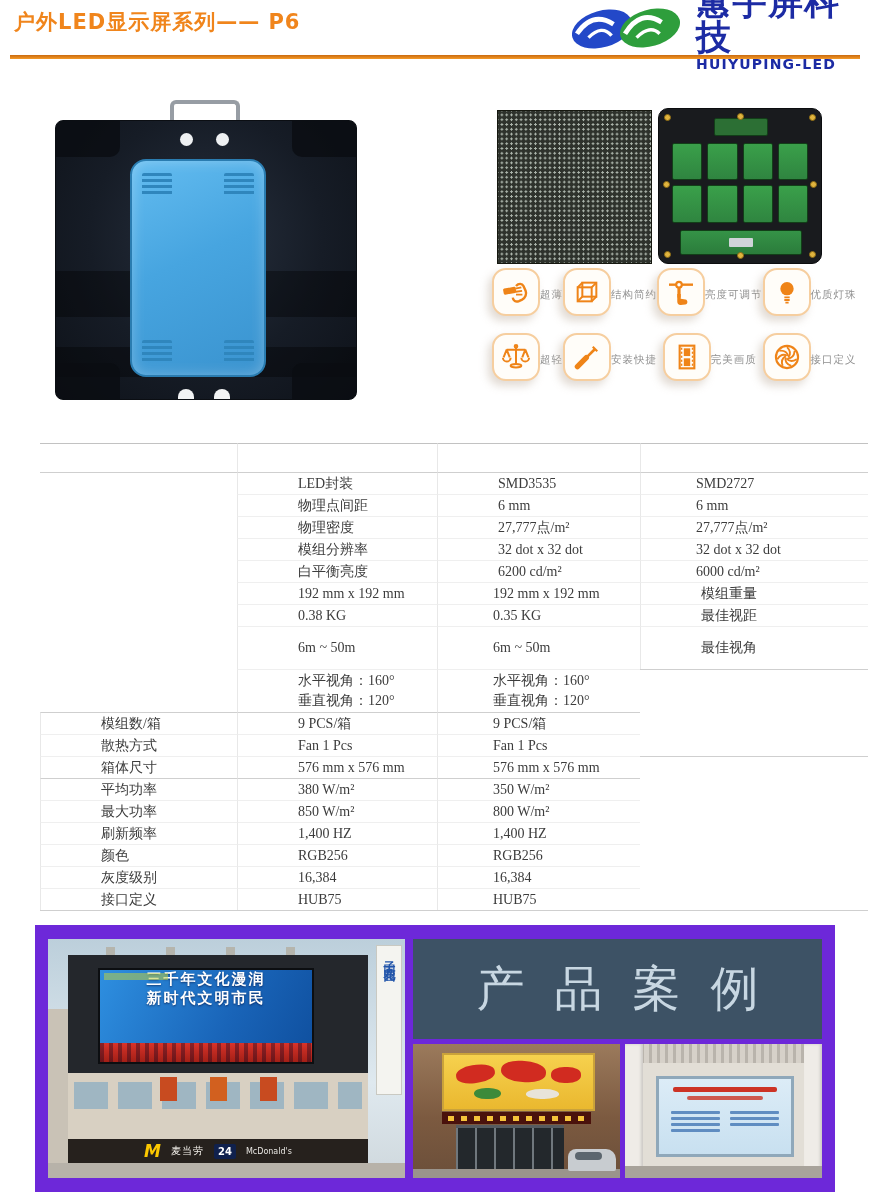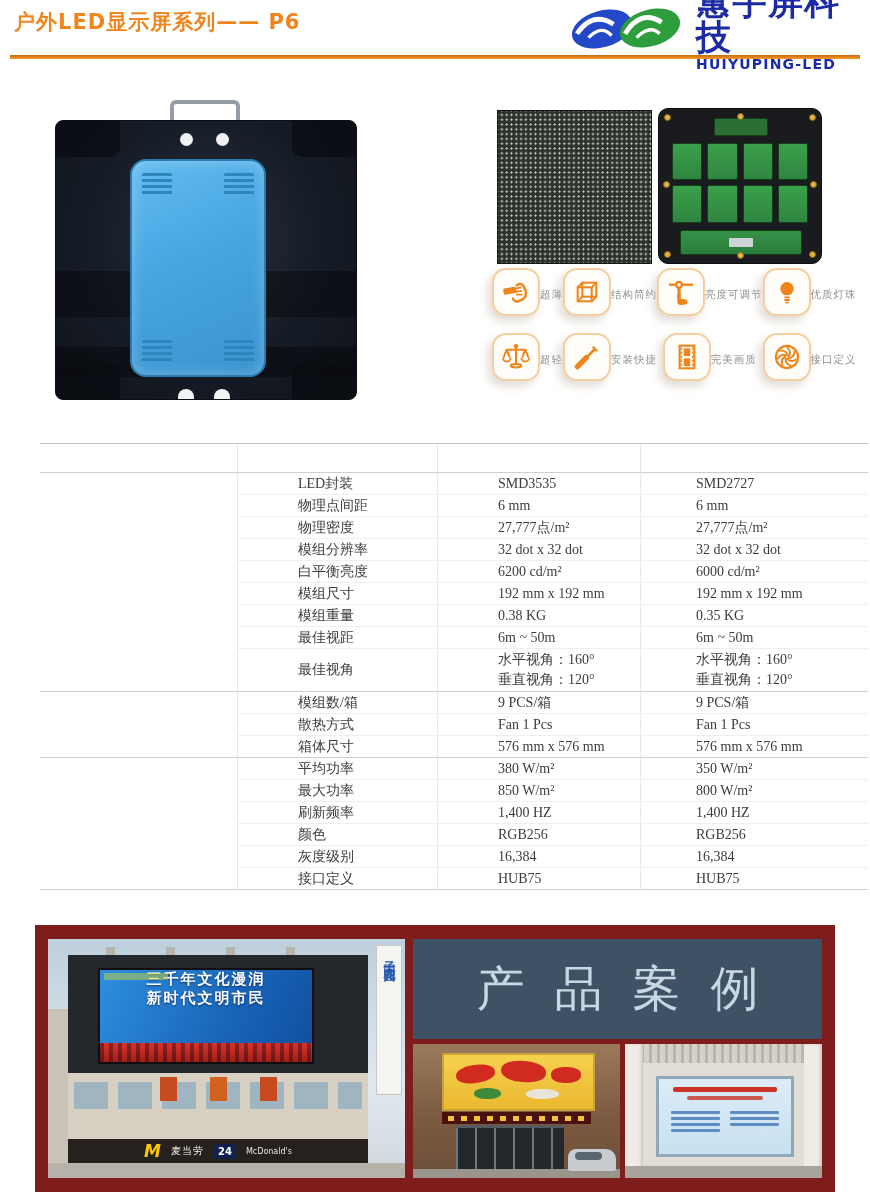--- a/index.html
+++ b/index.html
@@ -68,21 +68,21 @@
   .lab{padding-left:60px;border-left:1px solid #e8e8e8;}
   .v1{padding-left:60px;border-left:1px solid #e8e8e8;}
   .v2{padding-left:55px;border-left:1px solid #e8e8e8;}
   .cat{justify-content:center;font-size:17px;color:#2b2b2b;font-weight:500;border-top:1px solid #cfcfcf;}
   .sec-start{border-top:1px solid #cfcfcf;}
   .th{min-height:29px;border-top:1px solid #c2c2c2;}
   .th-cat{justify-content:center;font-size:17px;font-weight:bold;color:#1a1a1a;}
   .th-orange span{color:#f7941d;font-weight:bold;font-size:15px;}
 
   
-  .cases{position:absolute;left:35px;top:925px;width:800px;height:267px;background:#7f1d1d;
+  .cases{position:absolute;left:35px;top:925px;width:800px;height:267px;background:#6d28d9;
          padding:14px 13px;box-sizing:border-box;display:flex;gap:8px;}
   .case1{position:relative;width:357px;height:239px;overflow:hidden;flex:0 0 auto;
          background:linear-gradient(#bccfdb,#dfe9ef 60%,#cfd8dd);}
   .case-right{flex:1;display:flex;flex-direction:column;}
   .case-banner{height:100px;background:#3d5265;display:flex;align-items:center;justify-content:center;margin-bottom:5px;}
   .case-banner span{color:#c8d7e2;font-size:48px;font-weight:200;letter-spacing:30px;margin-right:-30px;white-space:nowrap;}
   .case-photos{display:flex;gap:5px;flex:1;}
   .case2{position:relative;flex:1.05;overflow:hidden;background:linear-gradient(180deg,#9b7a5c,#7c5a40 55%,#6b4f3a);}
   .case3{position:relative;flex:1;overflow:hidden;background:#e2ded6;}
 
@@ -366,23 +366,20 @@
         </div>
         <div class="cell lab">
           <span>白平衡亮度</span>
         </div>
         <div class="cell v1">
           <span>6200 cd/m²</span>
         </div>
         <div class="cell v2">
           <span>6000 cd/m²</span>
         </div>
-        <div class="cell lab">
-          <span>模组尺寸</span>
-        </div>
         <div class="cell v1">
           <span>192 mm x 192 mm</span>
         </div>
         <div class="cell v2">
           <span>192 mm x 192 mm</span>
         </div>
         <div class="cell lab">
           <span>模组重量</span>
         </div>
         <div class="cell v1">

